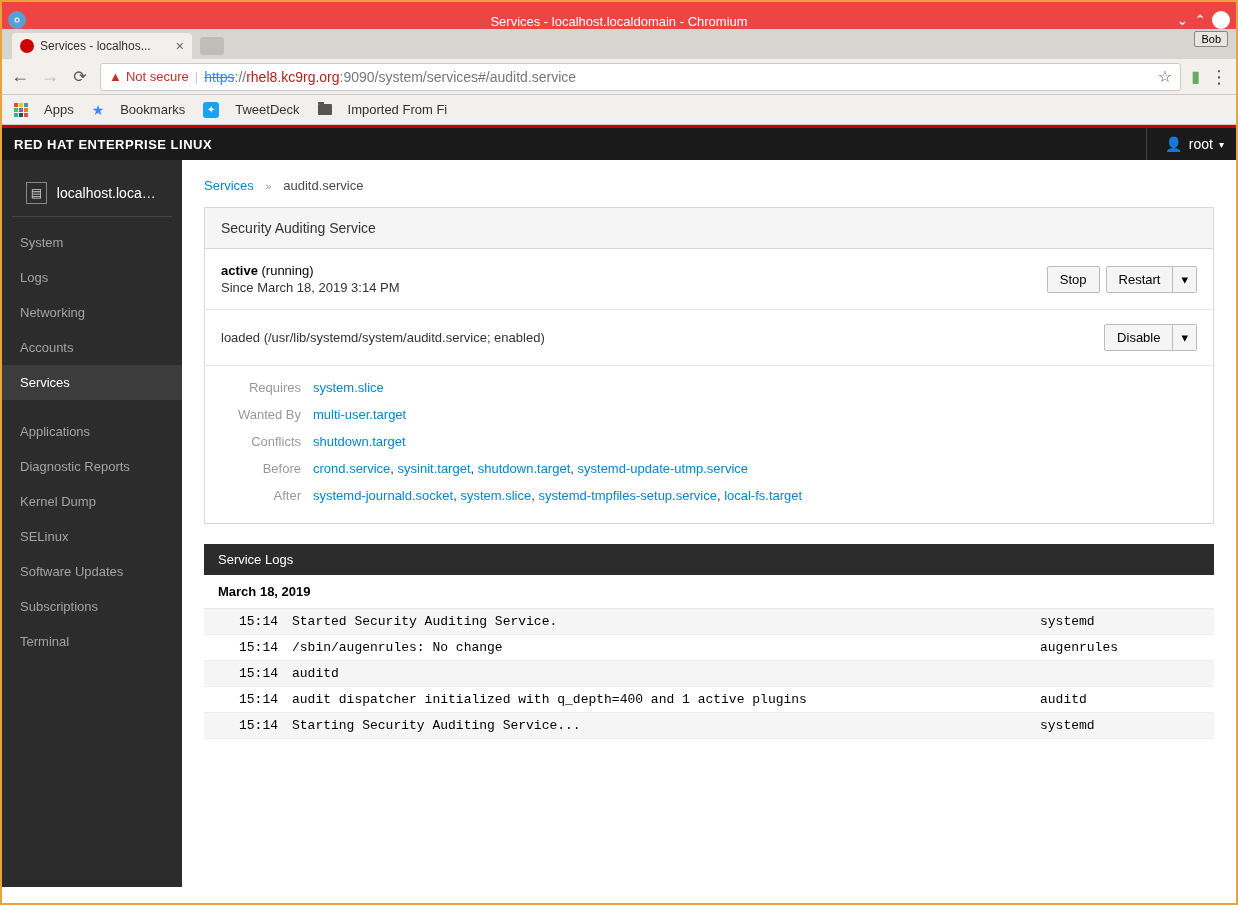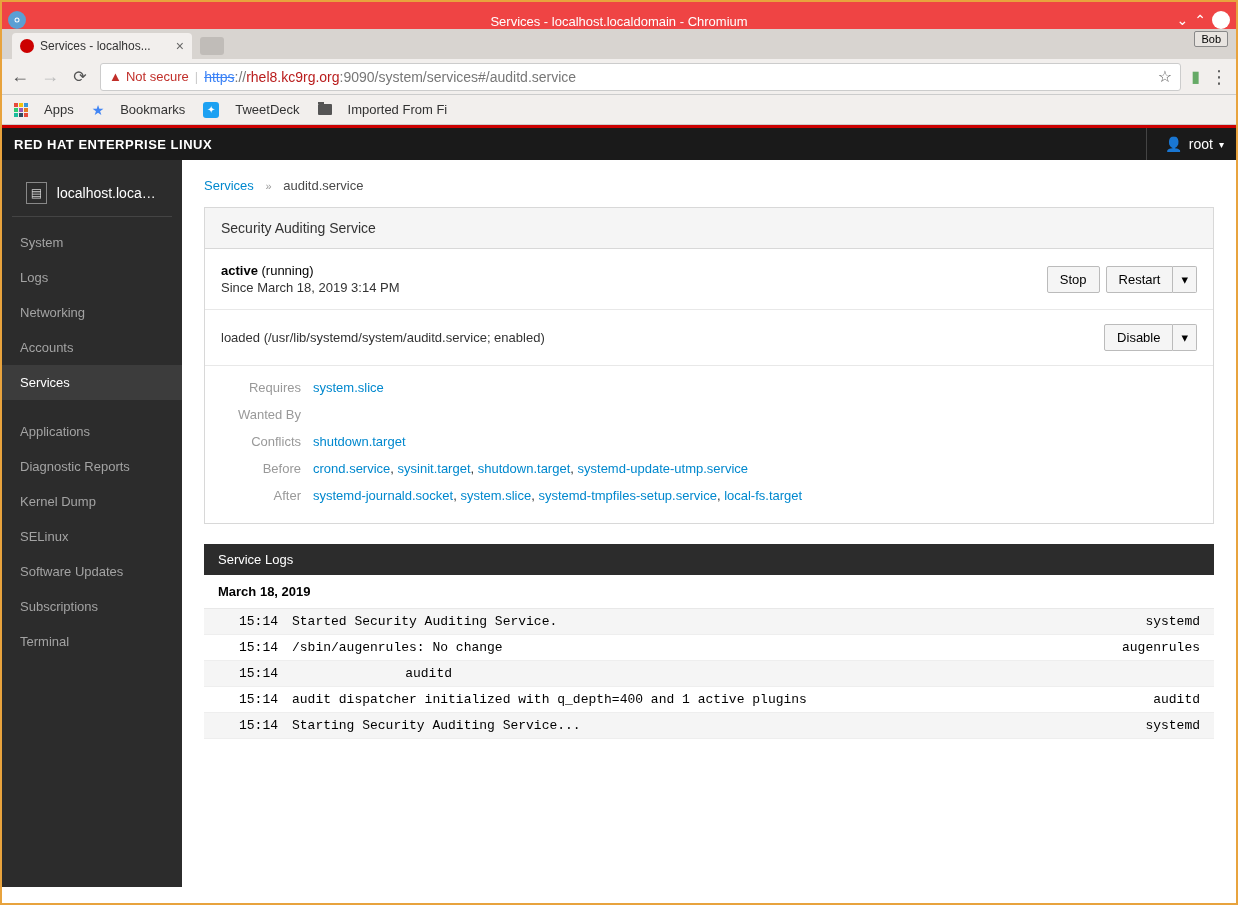--- a/index.html
+++ b/index.html
@@ -89,21 +89,21 @@
 .dl-row dd a { color: #0088ce; text-decoration: none; }
 .dl-row dd .c { color: #333; }
 
 .logs-panel { }
 .logs-head { background: #2c2c2c; color: #fff; padding: 8px 14px; font-size: 13px; }
 .logs-date { padding: 9px 14px; font-weight: bold; font-size: 13px; border-bottom: 1px solid #e8e8e8; background: #fff;}
 .log-row { display: flex; padding: 5px 14px; font-family: "Courier New", monospace; font-size: 13px; border-bottom: 1px solid #eee; }
 .log-row:nth-child(even) { background: #f5f5f5; }
 .log-time { width: 60px; text-align: right; margin-right: 14px; }
 .log-msg { flex: 1; }
-.log-src { width: 160px; text-align: right; }
+.log-src { width: 160px; }
 
 .log-rows .log-row:nth-child(odd){ background: #f5f5f5;}
 .log-rows .log-row:nth-child(even){ background: #fff;}
 </style>
 </head>
 <body>
 
 <div class="titlebar">
   <div class="titlebar-icon">
     <svg viewBox="0 0 24 24">
@@ -239,20 +239,21 @@
           <button class="btn"><span>▾</span></button>
         </div>
       </div>
       <div class="dl" id="deps">
           <div class="dl-row">
             <dt>Requires</dt>
             <dd><a href="#">system.slice</a></dd>
           </div>
           <div class="dl-row">
             <dt>Wanted By</dt>
+            <dd><a href="#">multi-user.target</a></dd>
           </div>
           <div class="dl-row">
             <dt>Conflicts</dt>
             <dd><a href="#">shutdown.target</a></dd>
           </div>
           <div class="dl-row">
             <dt>Before</dt>
             <dd><a href="#">crond.service</a><span class="c">, </span><a href="#">sysinit.target</a><span class="c">, </span><a href="#">shutdown.target</a><span class="c">, </span><a href="#">systemd-update-utmp.service</a></dd>
           </div>
           <div class="dl-row">

